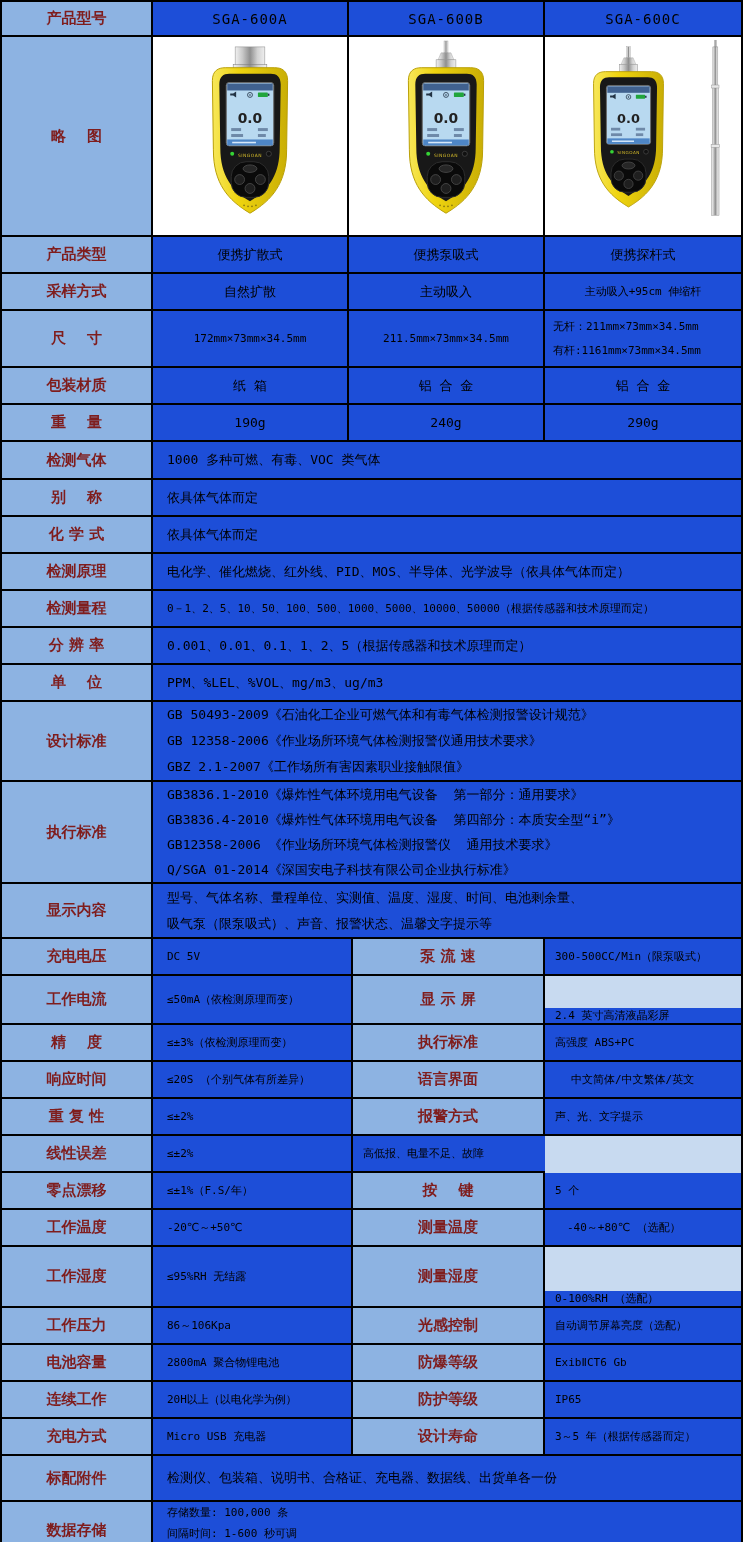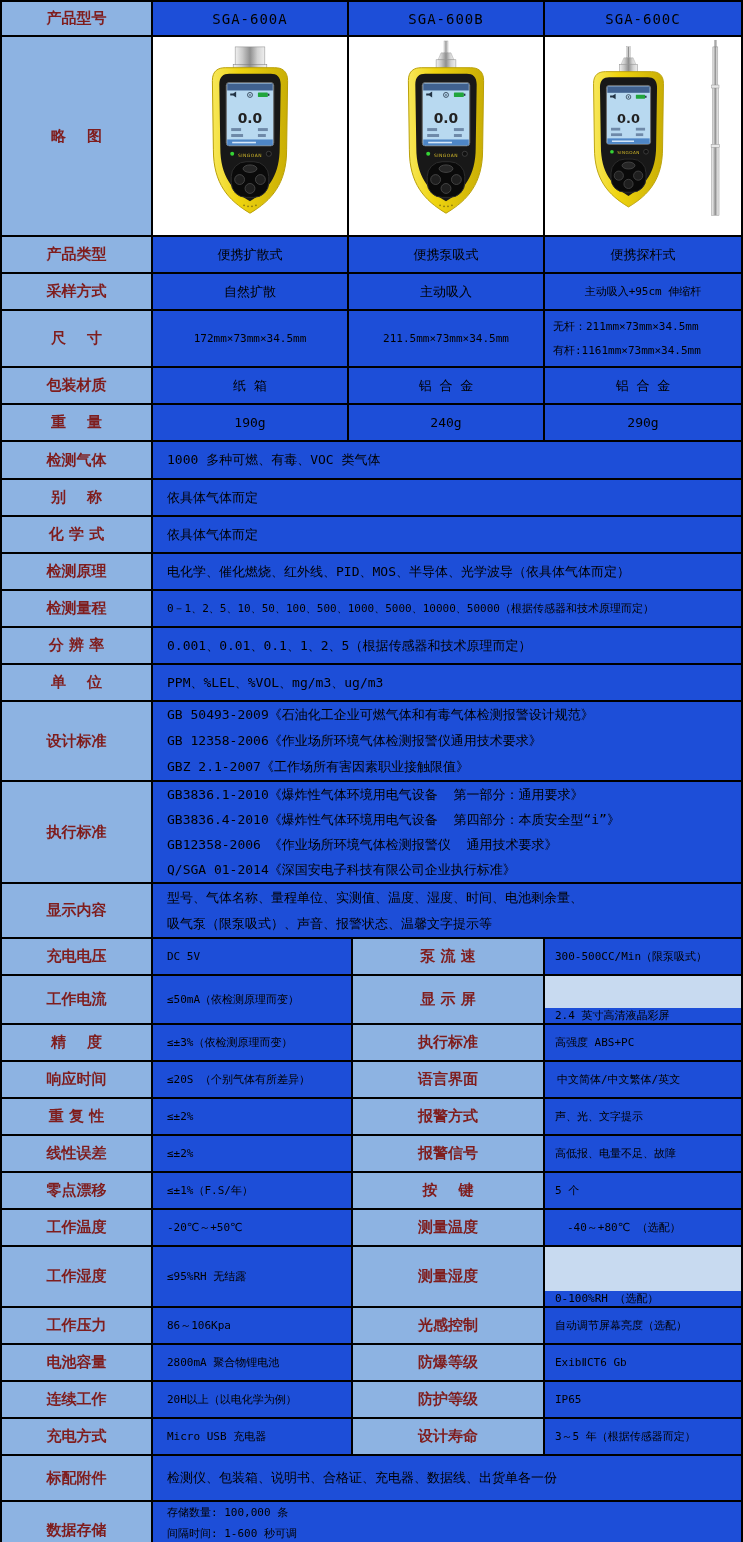--- a/index.html
+++ b/index.html
@@ -303,32 +303,31 @@
   <div class="row rp h37">
     <div class="cell lbl">精    度</div>
     <div class="cell val left fs12">≤±3%（依检测原理而变）</div>
     <div class="cell lbl">执行标准</div>
     <div class="cell val left fs12" style="padding-left:10px;">高强度 ABS+PC</div>
   </div>
   <div class="row rp h37">
     <div class="cell lbl">响应时间</div>
     <div class="cell val left fs12">≤20S （个别气体有所差异）</div>
     <div class="cell lbl">语言界面</div>
-    <div class="cell val left fs12" style="padding-left:12px;">中文简体/中文繁体/英文</div>
+    <div class="cell val left fs12" style="padding-left:26px;">中文简体/中文繁体/英文</div>
   </div>
   <div class="row rp h37">
     <div class="cell lbl">重 复 性</div>
     <div class="cell val left fs12">≤±2%</div>
     <div class="cell lbl">报警方式</div>
     <div class="cell val left fs12" style="padding-left:10px;">声、光、文字提示</div>
   </div>
   <div class="row rp h37">
     <div class="cell lbl">线性误差</div>
     <div class="cell val left fs12">≤±2%</div>
-    <div class="cell lbl">报警信号</div>
     <div class="cell val left fs12" style="padding-left:10px;">高低报、电量不足、故障</div>
   </div>
   <div class="row rp h37">
     <div class="cell lbl">零点漂移</div>
     <div class="cell val left fs12">≤±1%（F.S/年）</div>
     <div class="cell lbl">按    键</div>
     <div class="cell val left fs12" style="padding-left:10px;">5 个</div>
   </div>
   <div class="row rp h37">
     <div class="cell lbl">工作温度</div>

